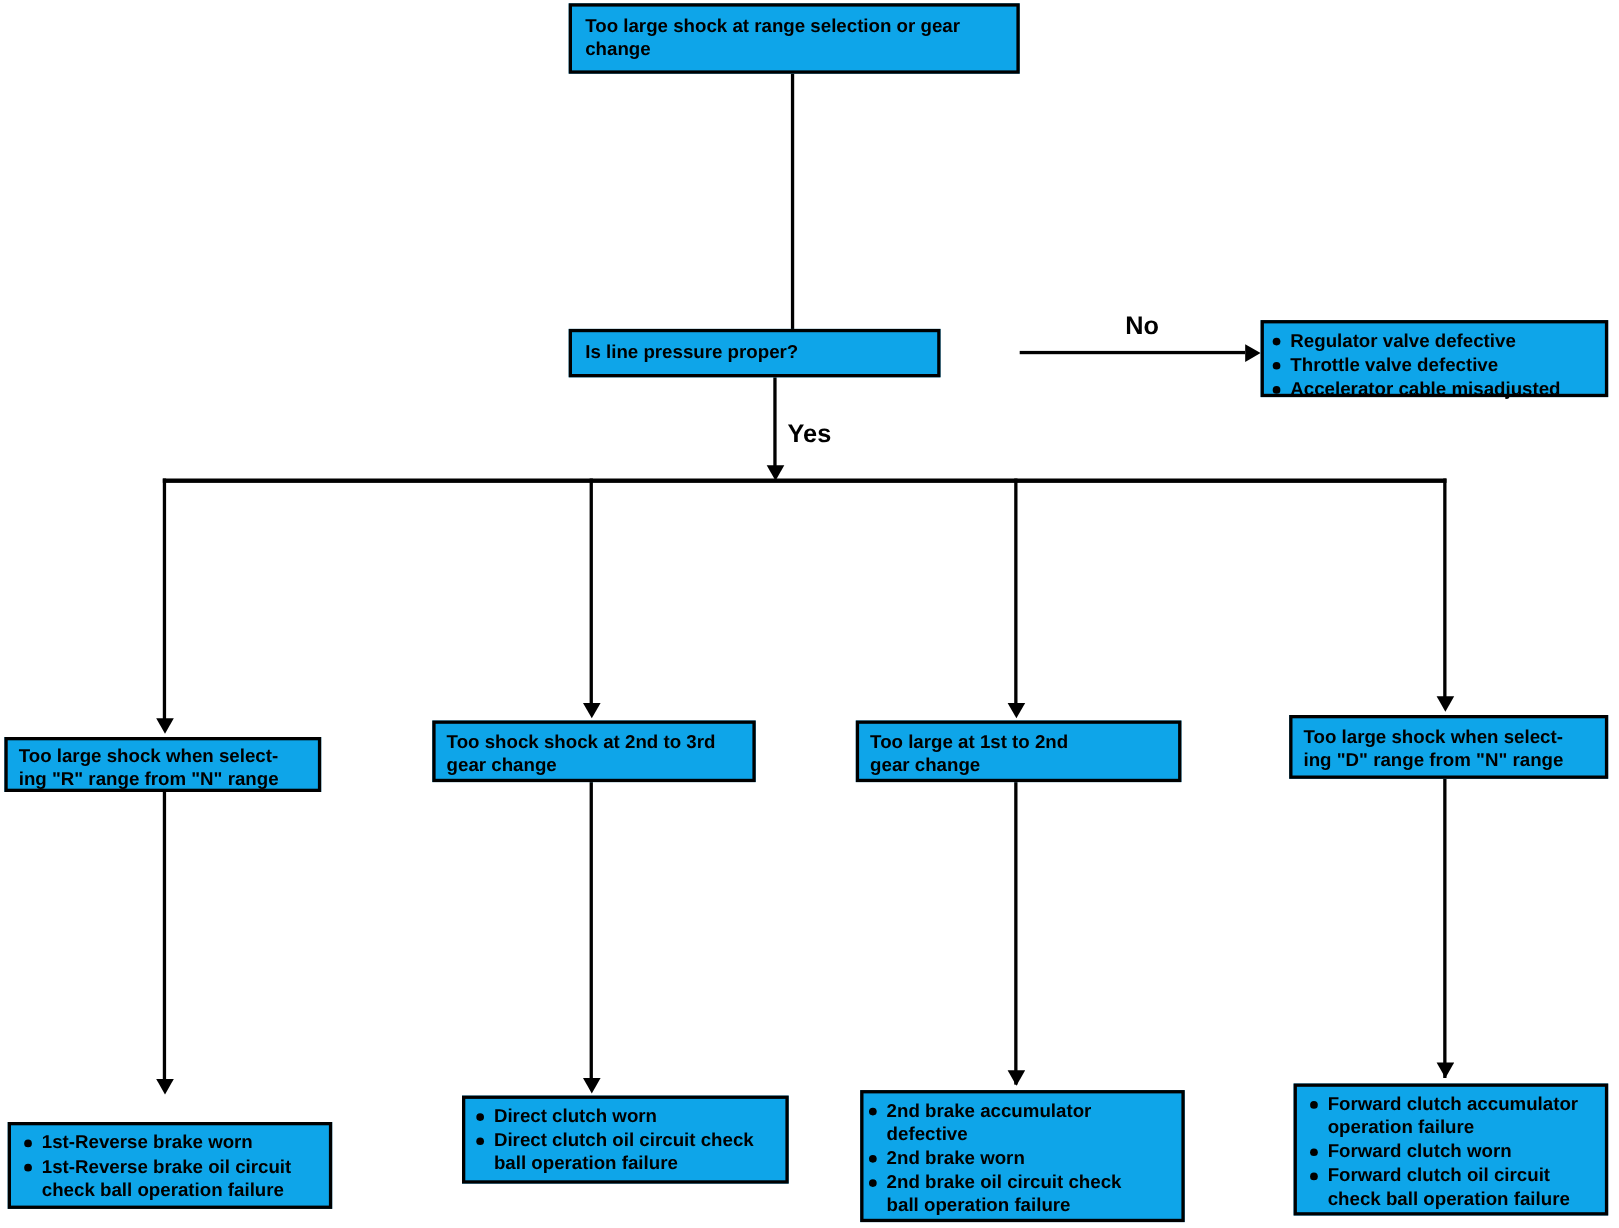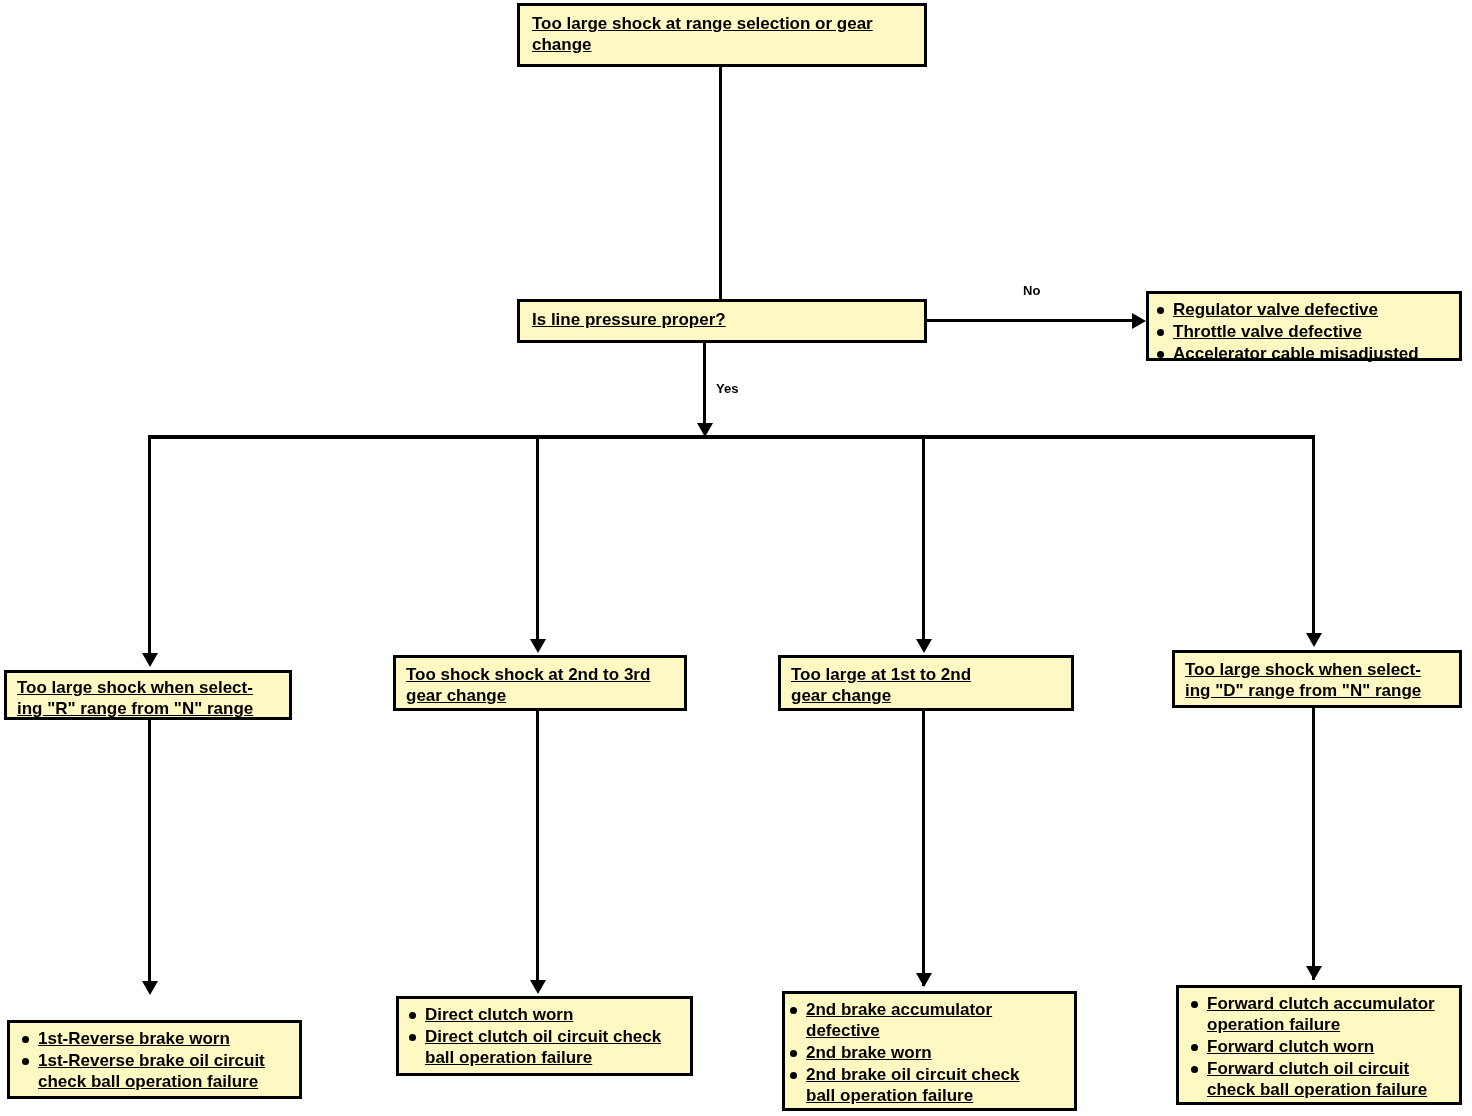--- a/index.html
+++ b/index.html
@@ -14,28 +14,27 @@
     position: relative;
     width: 1472px;
     height: 1116px;
     background: #ffffff;
     overflow: hidden;
   }
   .node {
     position: absolute;
     box-sizing: border-box;
     border: 3px solid #000000;
-    background: #fef9c3;
+    background: #0ea5e9;
     color: #000000;
     font-weight: bold;
     font-size: 17px;
     line-height: 1.24;
     padding: 7px 10px 7px 12px;
     z-index: 3;
-    text-decoration: underline;
   }
   .node .ln {
     display: block;
     white-space: pre;
   }
   .bullets {
     list-style: none;
     margin: 0;
     padding: 0;
   }
@@ -72,40 +71,40 @@
     position: absolute;
     width: 0;
     height: 0;
     border-top: 8px solid transparent;
     border-bottom: 8px solid transparent;
     border-left: 14px solid #000000;
     z-index: 2;
   }
   .edge-label {
     position: absolute;
-    font-size: 13px;
+    font-size: 23px;
     font-weight: bold;
     color: #000000;
     z-index: 4;
     white-space: pre;
   }
 </style>
 </head>
 <body>
 
 <div id="canvas">
 
   <div class="node" style="left:517px; top:3px; width:410px; height:64px;">
     <span class="ln">Too large shock at range selection or gear</span>
     <span class="ln">change</span>
   </div>
 
   <div class="edge" style="left:719px; top:67px; width:3px; height:234px;"></div>
 
-  <div class="node" style="left:517px; top:299px; width:410px; height:44px; ">
+  <div class="node" style="left:517px; top:299px; width:338px; height:44px; ">
     <span class="ln">Is line pressure proper?</span>
   </div>
 
   <div class="edge" style="left:927px; top:319px; width:205px; height:3px;"></div>
   <div class="arrow-right" style="left:1132px; top:313px;"></div>
   <div class="edge-label" style="left:1023px; top:283px;">No</div>
 
   <div class="node" style="left:1146px; top:291px; width:316px; height:70px; padding:5px 8px 5px 6px;">
     <ul class="bullets">
       <li><span class="dot"></span><span>Regulator valve defective</span></li>
@@ -164,21 +163,21 @@
   <div class="edge" style="left:1312px; top:708px; width:3px; height:272px;"></div>
   <div class="arrow-down" style="left:1306px; top:966px;"></div>
 
   <div class="node" style="left:7px; top:1000px; width:295px; height:79px; padding:5px 6px 5px 10px;margin-top:20px;">
     <ul class="bullets">
       <li><span class="dot"></span><span>1st-Reverse brake worn</span></li>
       <li><span class="dot"></span><span>1st-Reverse brake oil circuit</span><br><span>check ball operation failure</span></li>
     </ul>
   </div>
 
-  <div class="node" style="left:396px; top:996px; width:297px; height:80px; padding:5px 4px 5px 8px;">
+  <div class="node" style="left:420px; top:996px; width:297px; height:80px; padding:5px 4px 5px 8px;">
     <ul class="bullets">
       <li><span class="dot"></span><span>Direct clutch worn</span></li>
       <li><span class="dot"></span><span>Direct clutch oil circuit check</span><br><span>ball operation failure</span></li>
     </ul>
   </div>
 
   <div class="node" style="left:782px; top:991px; width:295px; height:120px; padding:5px 4px 5px 3px;">
     <ul class="bullets">
       <li><span class="dot"></span><span>2nd brake accumulator</span><br><span>defective</span></li>
       <li><span class="dot"></span><span>2nd brake worn</span></li>

